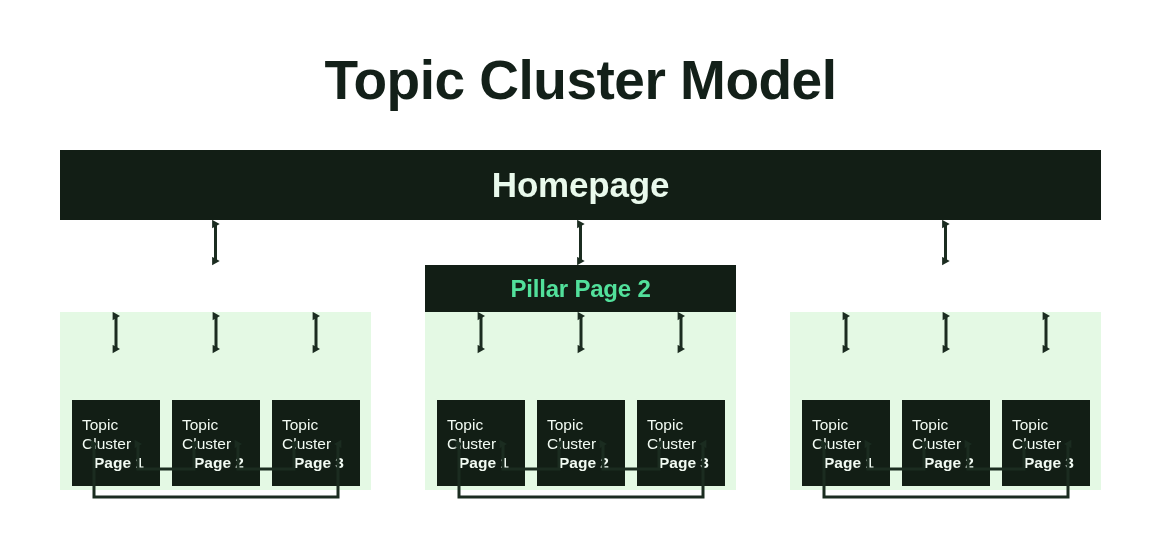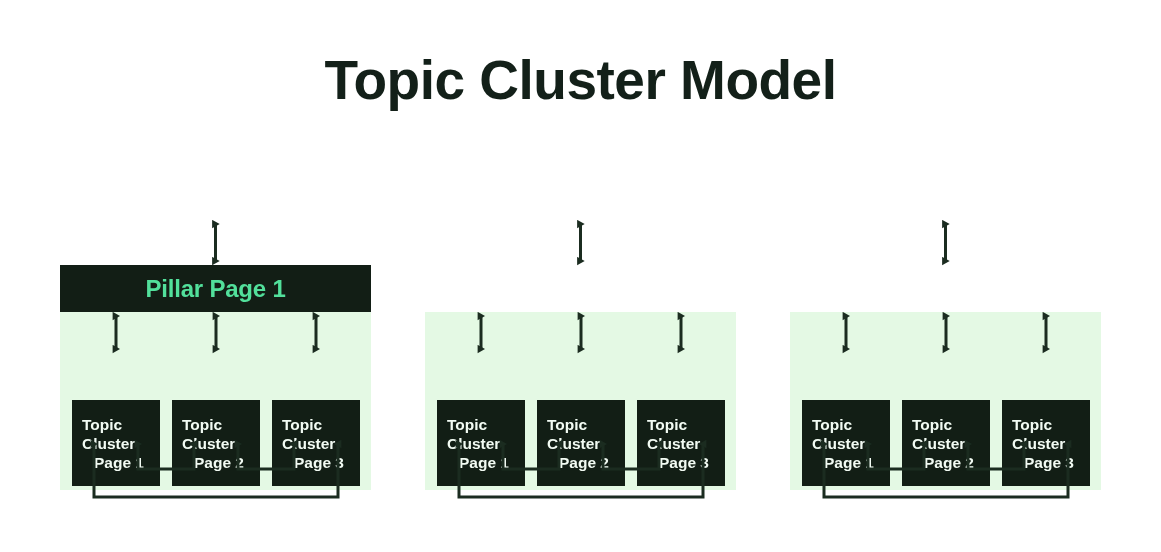--- a/index.html
+++ b/index.html
@@ -80,65 +80,68 @@
     padding-left:10px;
     display:flex;flex-direction:column;justify-content:center;
   }
   .cb-0{left:12px;}
   .cb-1{left:112px;}
   .cb-2{left:212px;}
 
   .cluster-line{
     color:#F2FBF3;
     font-size:15.5px;
-    font-weight:bold;
+    font-weight:normal;
     line-height:19px;
     white-space:nowrap;
   }
   .cluster-line.bold{font-weight:bold;margin-left:12px;}
 
   
   .arrow-layer{
     position:absolute;left:0;top:0;
     width:1161px;height:552px;
     pointer-events:none;
   }
 </style>
 </head>
 <body>
 
 <div id="canvas">
 
   <div class="title">Topic Cluster Model</div>
 
+  <div class="homepage-bar">
+    <span class="homepage-label">Homepage</span>
+  </div>
 
   <div class="panel panel-1">
-    <div class="panel-header">
-      <span class="panel-header-label">Pillar Page 1</span>
-    </div>
     <div class="panel-body">
       <div class="cluster-box cb-0">
         <span class="cluster-line">Topic</span>
         <span class="cluster-line">Cluster</span>
         <span class="cluster-line bold">Page 1</span>
       </div>
       <div class="cluster-box cb-1">
         <span class="cluster-line">Topic</span>
         <span class="cluster-line">Cluster</span>
         <span class="cluster-line bold">Page 2</span>
       </div>
       <div class="cluster-box cb-2">
         <span class="cluster-line">Topic</span>
         <span class="cluster-line">Cluster</span>
         <span class="cluster-line bold">Page 3</span>
       </div>
     </div>
   </div>
 
   <div class="panel panel-2">
+    <div class="panel-header">
+      <span class="panel-header-label">Pillar Page 2</span>
+    </div>
     <div class="panel-body">
       <div class="cluster-box cb-0">
         <span class="cluster-line">Topic</span>
         <span class="cluster-line">Cluster</span>
         <span class="cluster-line bold">Page 1</span>
       </div>
       <div class="cluster-box cb-1">
         <span class="cluster-line">Topic</span>
         <span class="cluster-line">Cluster</span>
         <span class="cluster-line bold">Page 2</span>

